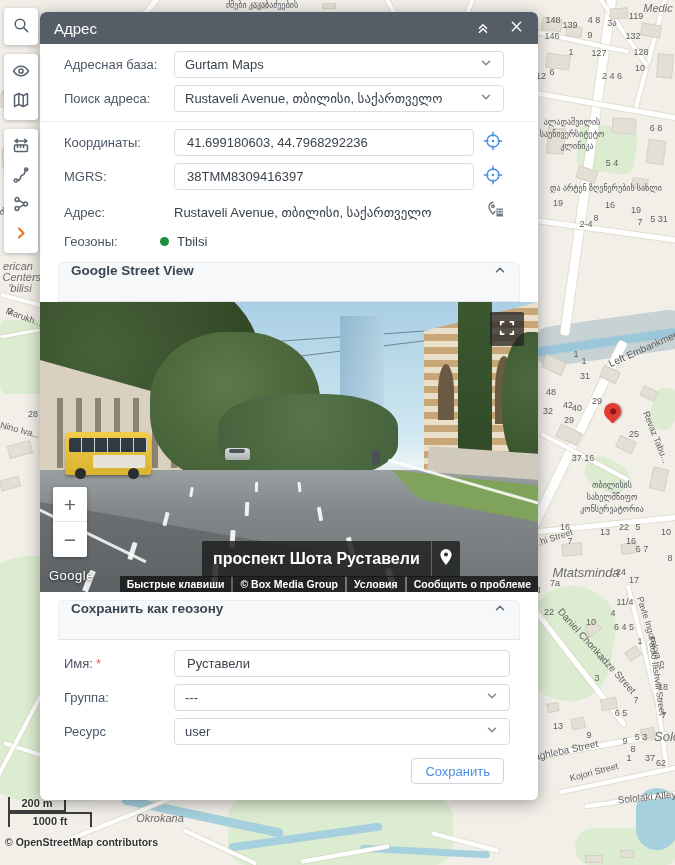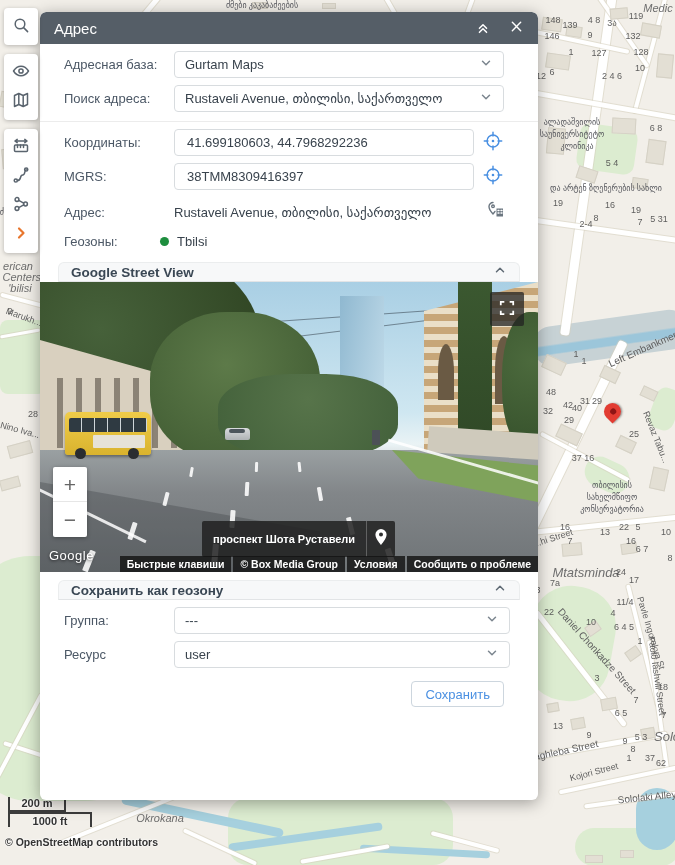--- a/index.html
+++ b/index.html
@@ -58,22 +58,22 @@
          font-family:"Liberation Sans","DejaVu Sans",sans-serif;background:transparent;}
   .fwide{width:336px;}
   .icon-btn{background:none;border:none;padding:0;margin-left:8px;cursor:pointer;display:flex;}
   .icon-btn svg{stroke:#4a90e2;fill:none;stroke-width:1.6;stroke-linecap:round;}
   .addr-text{flex:1;font-size:13px;color:#39434d;}
   .addr-icon svg{stroke:#6b7680;fill:none;stroke-width:1.4;stroke-linecap:round;stroke-linejoin:round;}
   .geo-dot{width:9px;height:9px;border-radius:50%;margin:0 8px 0 -14px;flex:none;}
   .geo-val{font-size:13px;color:#39434d;}
   .hr{height:1px;background:#ececec;margin:9px 0 2px;}
 
-  .section-bar{margin:13px 18px 0;height:20px;background:#f7f8f9;border:1px solid #ebedee;border-bottom:1px solid #e2e4e6;
-               border-radius:6px 6px 0 0;display:flex;align-items:center;padding:0 12px;cursor:pointer;}
+  .section-bar{margin:13px 18px 0;height:40px;background:#f7f8f9;border:1px solid #ebedee;border-bottom:1px solid #e2e4e6;
+               border-radius:6px 6px 0 0;display:flex;align-items:flex-start;padding:0 12px;cursor:pointer;}
   .section-title{flex:1;font-size:13.5px;font-weight:bold;color:#3a4754;}
   .section-bar svg{stroke:#5f6a74;fill:none;stroke-width:1.7;stroke-linecap:round;stroke-linejoin:round;}
 
   
   #sv{position:relative;width:498px;height:290px;overflow:hidden;
       background:linear-gradient(180deg,#a9cfe4 0%,#cfe7f1 45%,#eaf3f5 56%,#d8dee0 60%);}
   .powerline{position:absolute;height:1px;background:rgba(40,50,60,.5);width:110%;left:-5%;}
   .tree{position:absolute;border-radius:45%;}
   .bldL{position:absolute;left:0;top:58px;width:152px;height:142px;background:#d9d0bf;
         clip-path:polygon(0 0,100% 30%,100% 100%,0 100%);}
@@ -109,21 +109,21 @@
        border:none;border-radius:2px;cursor:pointer;display:flex;align-items:center;justify-content:center;}
   .sv-fullscreen svg{stroke:#fff;fill:none;stroke-width:2;}
   .sv-zoom{position:absolute;left:13px;top:185px;width:34px;box-shadow:0 1px 4px rgba(0,0,0,.3);border-radius:2px;overflow:hidden;}
   .sv-zbtn{display:block;width:34px;height:35px;background:#fff;border:none;font-size:21px;color:#666;
        cursor:pointer;line-height:33px;padding:0;font-family:"Liberation Sans",sans-serif;}
   .sv-zbtn:first-child{border-bottom:1px solid #e6e6e6;}
   .gg-logo{position:absolute;left:9px;top:266px;color:#fff;font-size:13px;letter-spacing:.5px;
        text-shadow:0 1px 3px rgba(0,0,0,.7);}
   .sv-chip{position:absolute;left:162px;top:239px;height:36px;display:flex;align-items:stretch;
        background:rgba(33,33,33,.85);border-radius:2px;color:#fff;}
-  .sv-chip-text{display:flex;align-items:center;padding:8px 11px;font-size:11px;font-weight:bold;text-align:center;}
+  .sv-chip-text{display:flex;align-items:center;padding:8px 11px;font-size:16px;font-weight:bold;text-align:center;}
   .sv-chip-div{width:1px;background:rgba(255,255,255,.25);}
   .sv-chip-pin{width:28px;display:flex;align-items:center;justify-content:center;cursor:pointer;}
   .sv-chip-pin svg{fill:#fff;}
   #sv-attr{position:absolute;right:0;bottom:0;display:flex;gap:2px;}
   #sv-attr span{background:rgba(18,18,18,.8);color:#fff;font-size:10.5px;font-weight:bold;
        line-height:16px;height:16px;padding:0 7px;cursor:pointer;white-space:nowrap;}
 
   .unit{color:#4c5866;font-size:13px;margin-left:auto;padding-left:6px;}
   .stepper{display:flex;flex-direction:column;margin-left:8px;cursor:pointer;}
   .save-row{display:flex;justify-content:flex-end;margin:13px 34px 0;}
@@ -246,21 +246,21 @@
         <span class="mlabel place" style="left: 18px; top: 266px; transform: translate(-50%, -50%);">erican</span>
         <span class="mlabel place" style="left: 16px; top: 277px; transform: translate(-50%, -50%);">al Centers</span>
         <span class="mlabel place" style="left: 20px; top: 288px; transform: translate(-50%, -50%);">'bilisi</span>
         <span class="mlabel num" style="left: 10px; top: 311px; transform: translate(-50%, -50%);">2</span>
         <span class="mlabel street" style="left: 24px; top: 317px; transform: translate(-50%, -50%) rotate(20deg);">Marukh...</span>
         <span class="mlabel num" style="left: 33px; top: 414px; transform: translate(-50%, -50%);">28</span>
         <span class="mlabel street" style="left: 20px; top: 430px; transform: translate(-50%, -50%) rotate(15deg);">Nino Iva...</span>
         <span class="mlabel street" style="left: 645px; top: 348px; transform: translate(-50%, -50%) rotate(-24deg); font-size: 10px;">Left Embankment</span>
         <span class="mlabel num" style="left: 576px; top: 354px; transform: translate(-50%, -50%);">1</span>
         <span class="mlabel num" style="left: 584px; top: 361px; transform: translate(-50%, -50%);">1</span>
-        <span class="mlabel num" style="left: 585px; top: 401px; transform: translate(-50%, -50%);">31</span>
+        <span class="mlabel num" style="left: 585px; top: 376px; transform: translate(-50%, -50%);">31</span>
         <span class="mlabel num" style="left: 551px; top: 392px; transform: translate(-50%, -50%);">48</span>
         <span class="mlabel num" style="left: 597px; top: 401px; transform: translate(-50%, -50%);">29</span>
         <span class="mlabel num" style="left: 568px; top: 405px; transform: translate(-50%, -50%);">42</span>
         <span class="mlabel num" style="left: 577px; top: 408px; transform: translate(-50%, -50%);">40</span>
         <span class="mlabel num" style="left: 548px; top: 411px; transform: translate(-50%, -50%);">32</span>
         <span class="mlabel num" style="left: 569px; top: 420px; transform: translate(-50%, -50%);">29</span>
         <span class="mlabel num" style="left: 634px; top: 434px; transform: translate(-50%, -50%);">25</span>
         <span class="mlabel street" style="left: 656px; top: 437px; transform: translate(-50%, -50%) rotate(68deg);">Revaz Tabu...</span>
         <span class="mlabel num" style="left: 583px; top: 458px; transform: translate(-50%, -50%);">37 16</span>
         <span class="mlabel geo" style="left: 612px; top: 485px; transform: translate(-50%, -50%);">თბილისის</span>
@@ -564,20 +564,26 @@
 
     <div class="section-bar" style="margin-top:8px;">
       <span class="section-title">Сохранить как геозону</span>
       <span>
         <svg width="14" height="14" viewBox="0 0 16 16">
             <path d="M4 10l4-4 4 4"></path>
           </svg>
       </span>
     </div>
 
+    <div class="row" style="margin-top:10px;">
+      <span class="lbl"><span>Имя:</span><span class="req">*</span></span>
+      <div class="field fwide">
+        <input value="Руставели" style="">
+      </div>
+    </div>
 
     <div class="row">
       <span class="lbl">Группа:</span>
       <div class="field fsel" style="width:336px;">
         <span>---</span>
         <span class="chev">
           <svg width="14" height="14" viewBox="0 0 16 16">
               <path d="M4 6l4 4 4-4"></path>
             </svg>
         </span>

